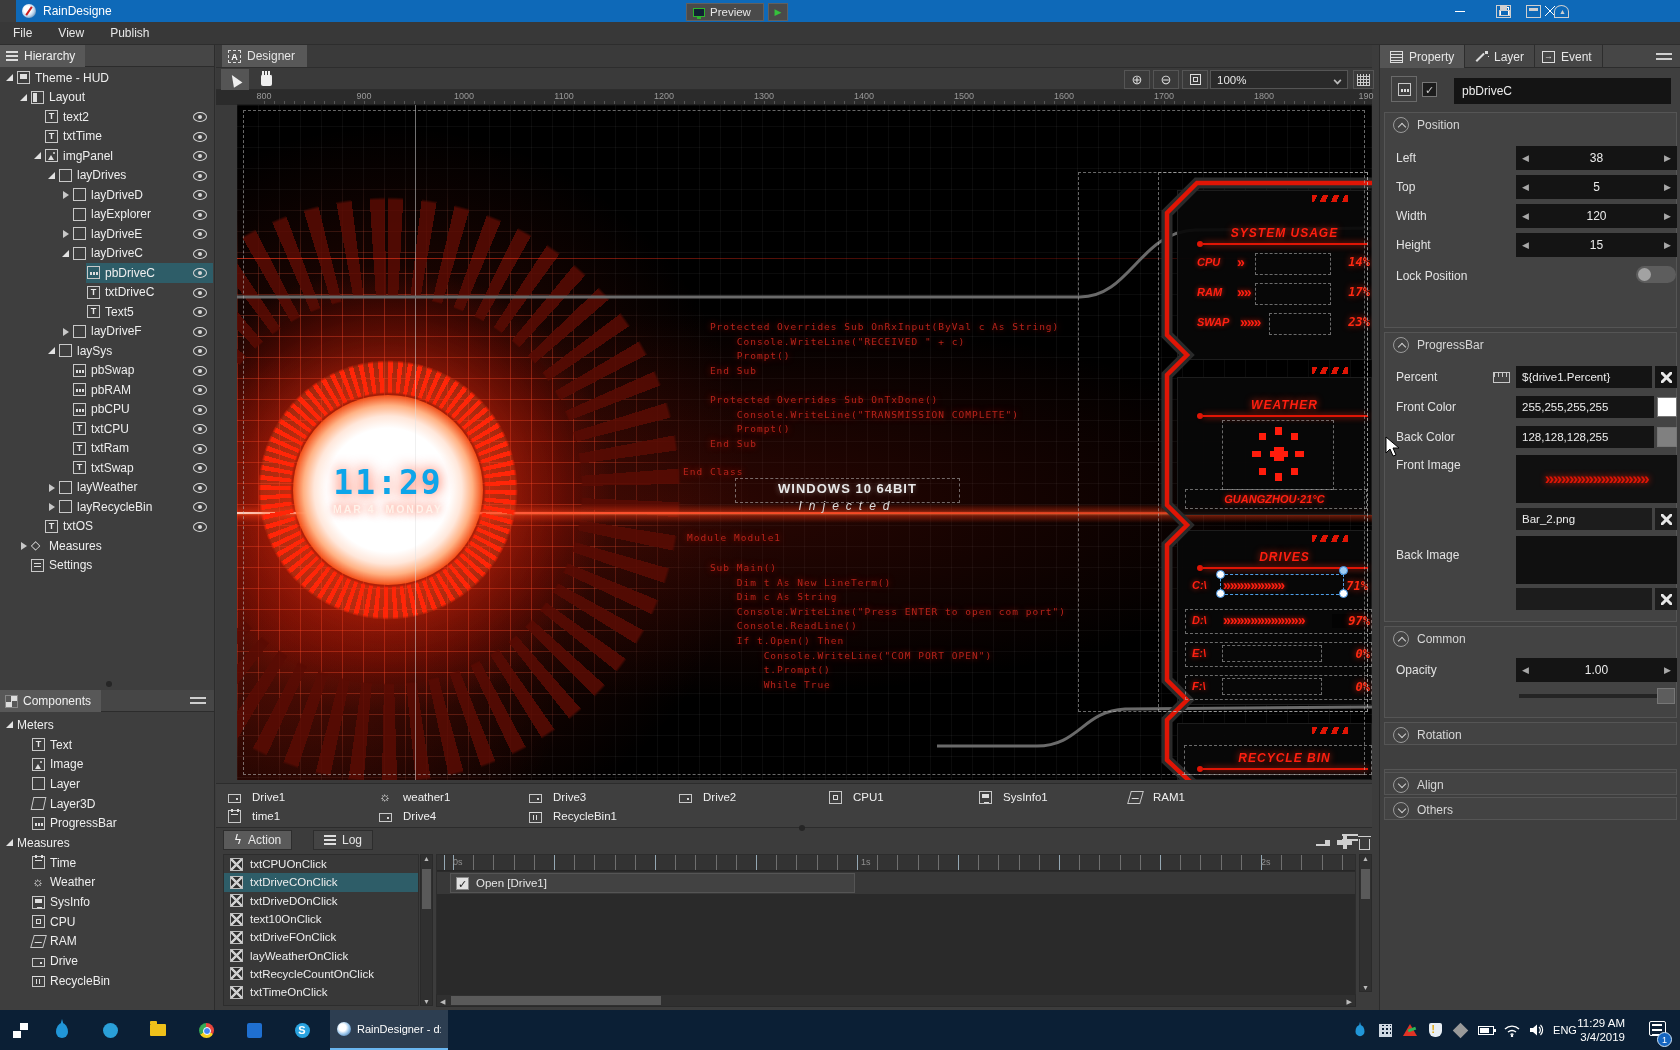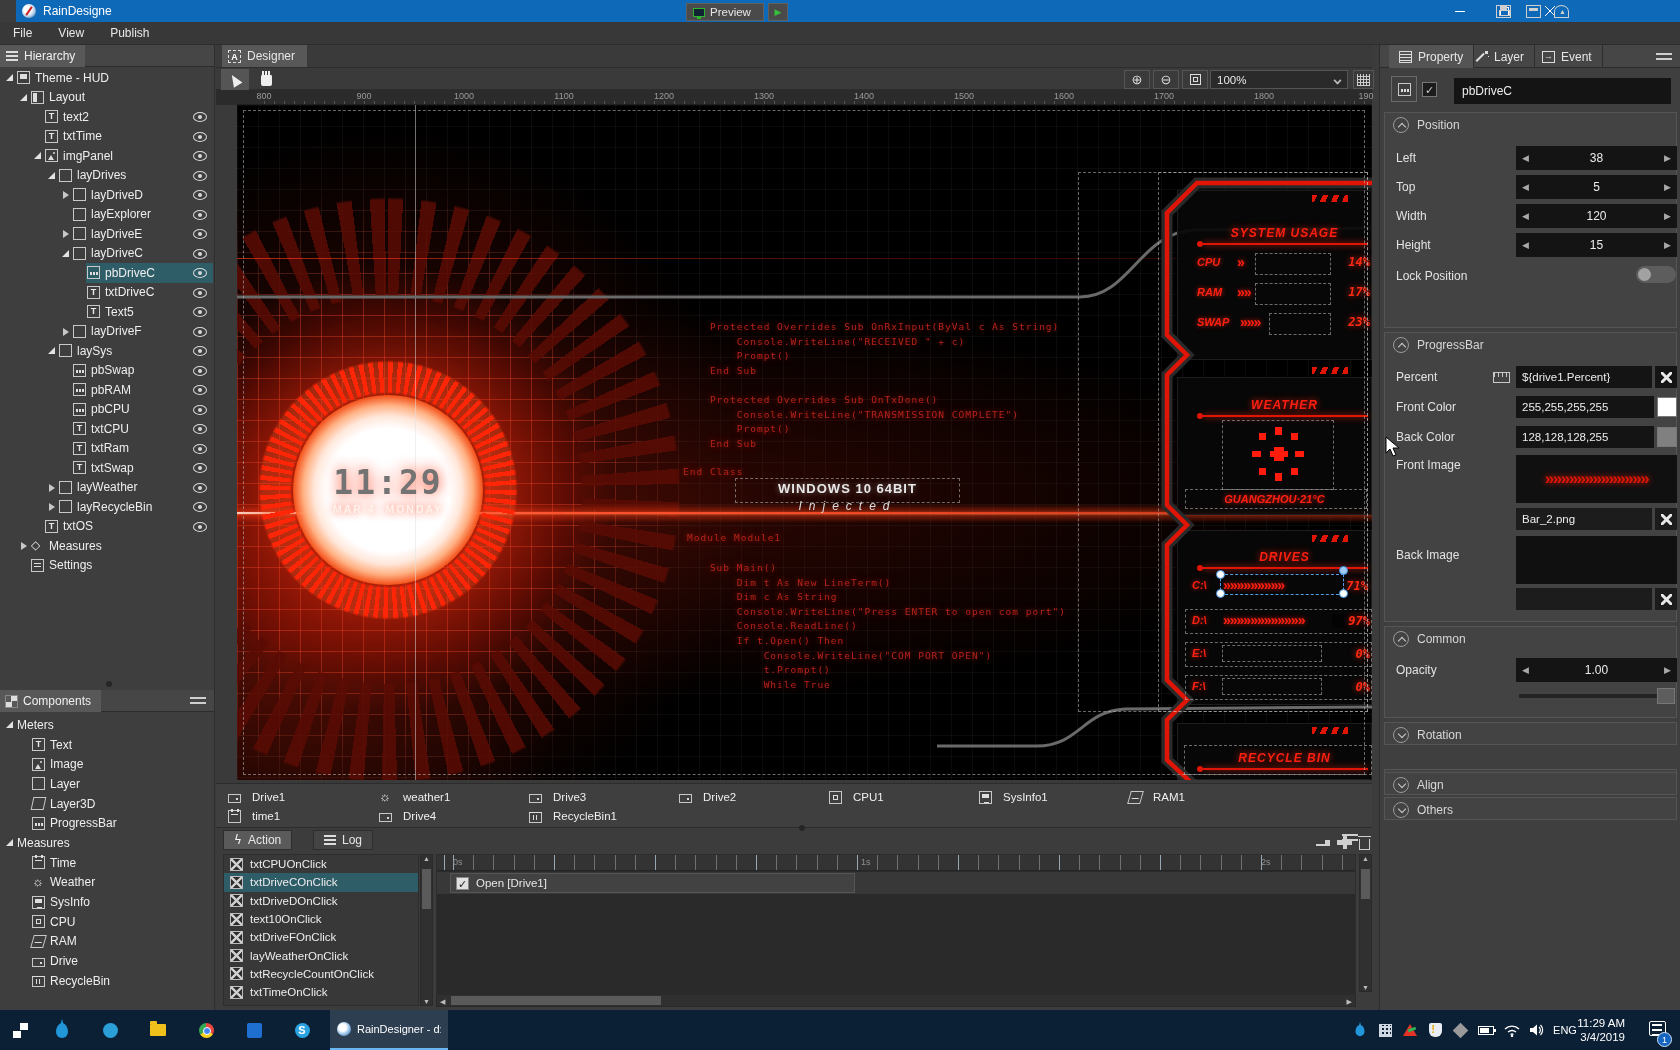--- a/index.html
+++ b/index.html
@@ -102,21 +102,21 @@
     radial-gradient(circle 520px at 151px 385px,rgba(210,35,12,.28),transparent 70%),
     radial-gradient(ellipse 900px 270px at 430px 400px,rgba(150,22,8,.3),transparent 72%),
     radial-gradient(circle 420px at 40px 540px,rgba(255,40,12,.25),transparent 70%)}
   .spokes{position:absolute;left:-149px;top:85px;width:600px;height:600px;border-radius:50%;background:repeating-conic-gradient(#5a0c04 0deg 3deg,transparent 3deg 6.6deg);-webkit-mask:radial-gradient(circle,transparent 0 193px,#000 195px 290px,transparent 293px);mask:radial-gradient(circle,transparent 0 193px,#000 195px 290px,transparent 293px);opacity:.85}
   .ticksring{position:absolute;left:21px;top:255px;width:260px;height:260px;border-radius:50%;background:repeating-conic-gradient(#ff2508 0deg 2.2deg,rgba(255,110,50,.25) 2.2deg 4.5deg);-webkit-mask:radial-gradient(circle,transparent 0 96px,#000 98px 127px,transparent 130px);mask:radial-gradient(circle,transparent 0 96px,#000 98px 127px,transparent 130px)}
   .disc{position:absolute;left:56px;top:290px;width:190px;height:190px;border-radius:50%;background:radial-gradient(circle,#fff 0 46%,#ffe7da 55%,#ffb183 63%,rgba(255,80,20,.9) 71%,rgba(190,25,5,.45) 81%,transparent 90%);box-shadow:0 0 70px 25px rgba(255,45,10,.45)}
   .beam{position:absolute;left:0;top:399px;width:100%;height:19px;background:linear-gradient(180deg,transparent,rgba(255,60,20,.4) 38%,rgba(255,120,60,.75) 50%,rgba(255,60,20,.4) 62%,transparent)}
   .beamcore{position:absolute;left:0;top:407px;width:100%;height:2px;background:linear-gradient(90deg,#ffd9c8,#ff5330 28%,rgba(255,70,35,.8) 55%,rgba(210,45,22,.55))}
   .thinred{position:absolute;left:0;top:153px;width:100%;height:1px;background:linear-gradient(90deg,rgba(255,60,30,.65),rgba(255,40,20,.25) 60%,rgba(255,40,20,.15))}
   .vguide{position:absolute;left:178px;top:0;width:1px;height:100%;background:rgba(225,225,225,.5)}
-  .clock-time{position:absolute;left:61px;top:358px;width:180px;text-align:center;font-family:"DejaVu Sans Mono",monospace;font-weight:bold;font-size:33px;color:#737373;text-shadow:0 0 14px rgba(255,50,10,.9),0 0 3px #fff;letter-spacing:2px}
+  .clock-time{position:absolute;left:61px;top:358px;width:180px;text-align:center;font-family:"DejaVu Sans Mono",monospace;font-weight:bold;font-size:33px;color:#0ea5e9;text-shadow:0 0 14px rgba(255,50,10,.9),0 0 3px #fff;letter-spacing:2px}
   .clock-date{position:absolute;left:61px;top:398px;width:180px;text-align:center;font-size:10.5px;font-weight:bold;color:#fff2ea;letter-spacing:2px;text-shadow:0 0 8px rgba(255,60,20,.9);z-index:3}
   pre.code{position:absolute;font-family:"DejaVu Sans Mono",monospace;font-size:9.5px;line-height:14.6px;color:#b7231a;text-shadow:0 0 6px rgba(255,35,15,.55);letter-spacing:1px}
   .ostext{position:absolute;left:498px;top:376px;width:225px;text-align:center;font-size:13px;font-weight:bold;color:#e8e8e8;letter-spacing:1px;text-shadow:0 0 6px rgba(255,255,255,.4);z-index:3}
   .injected{position:absolute;left:498px;top:394px;width:225px;text-align:center;font-size:12px;font-style:italic;color:#dcdcdc;letter-spacing:7px;z-index:3}
   .dash{position:absolute;border:1px dashed rgba(190,190,190,.55)}
   .dashb{position:absolute;border:1px dashed #4f9fe8}
   .hud-bg{position:absolute;background:rgba(8,8,8,.93);border:1px solid #1d1d1d}
   .hud-h{position:absolute;text-align:center;font-weight:bold;font-style:italic;font-size:12px;letter-spacing:1px;color:#ff1f10;text-shadow:0 0 7px rgba(255,40,15,.8)}
   .hud-ul{position:absolute;height:2px;background:#e01505;box-shadow:0 0 6px rgba(255,40,15,.9)}
   .hud-ul::before{content:"";position:absolute;left:-6px;top:-2px;width:6px;height:6px;border-radius:50%;background:#e01505}
@@ -746,21 +746,21 @@
         <span style="position:absolute;left:3px;top:3px">◀</span>
           <span style="position:absolute;right:3px;top:3px">▶</span>
         <span style="position:absolute;left:14px;top:1px;width:210px;height:9px;background:#5a5a5a"></span>
       </div>
       <div class="vsb" style="left:1143px;top:26px;height:138px">▲<div class="th" style="top:14px;height:30px"></div><div style="position:absolute;bottom:0;left:0;right:0">▼</div></div>
     </div>
   </div>
 
   <div id="rightpanel">
     <div style="position:relative;height:23px;background:#464646;border-bottom:1px solid #2c2c2c">
-      <div class="rtab on" style="left:9px">
+      <div class="rtab on" style="left:0">
           <span class="propico"></span>
           <span>Property</span>
         </div>
       <div class="rtab" style="left:86px">
           <span class="fxico"></span>
           <span>Layer</span>
         </div>
       <div class="rtab" style="left:152px">
           <span class="evico"></span>
           <span>Event</span>

